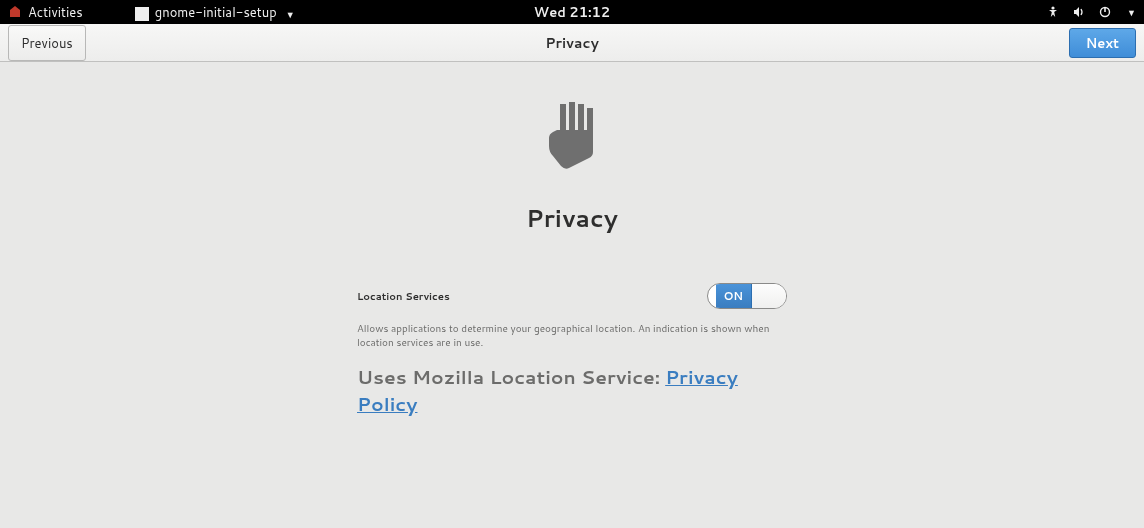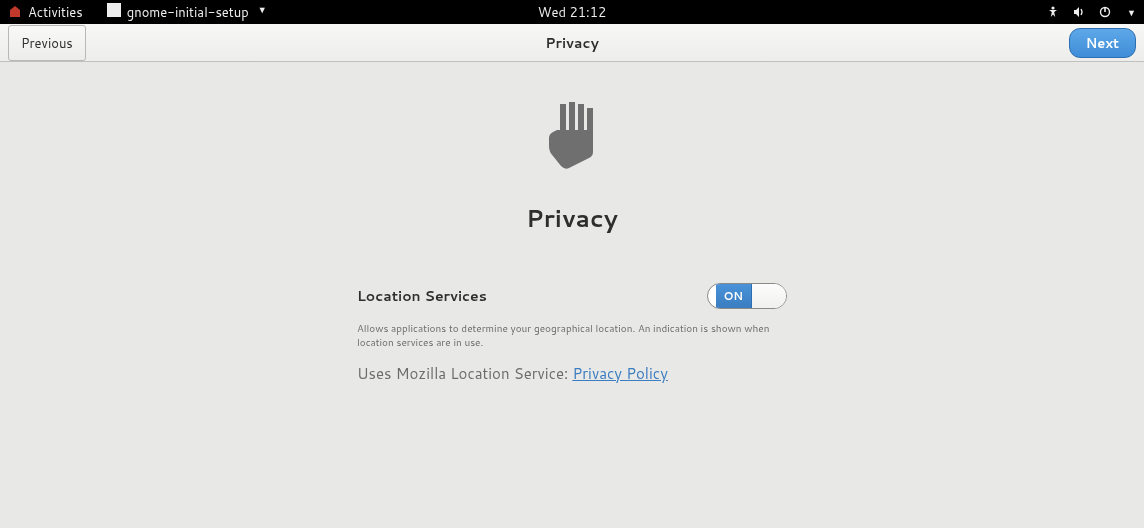--- a/index.html
+++ b/index.html
@@ -33,33 +33,35 @@
     .activities {
       display: flex;
       align-items: center;
       gap: 6px;
     }
     .activities svg {
       display: block;
     }
     .app-menu {
       display: flex;
-      align-items: flex-start;
+      align-items: flex-end;
       gap: 6px;
+      margin-left: 28px;
     }
     .app-icon {
       width: 14px;
       height: 14px;
       background: #eee;
       display: inline-block;
     }
     .top-bar-center {
       position: absolute;
       left: 50%;
       transform: translateX(-50%);
+      font-weight: bold;
     }
     .top-bar-right {
       margin-left: auto;
       display: flex;
       align-items: center;
       gap: 12px;
     }
     .top-bar-right svg {
       display: block;
     }
@@ -91,21 +93,21 @@
       border-radius: 3px;
       color: #2e2e2e;
       font-size: 13px;
       padding: 8px 12px;
       cursor: pointer;
       font-family: inherit;
     }
     .btn-next {
       background: linear-gradient(#5ea8e8, #3f8dd8);
       border: 1px solid #2c6eb0;
-      border-radius: 11px;
+      border-radius: 3px;
       color: #fff;
       font-size: 13px;
       font-weight: 600;
       padding: 5px 16px;
       margin-left: auto;
       cursor: pointer;
       font-family: inherit;
     }
     
     .content {
@@ -126,21 +128,21 @@
     .settings-group {
       width: 430px;
     }
     .row {
       display: flex;
       align-items: center;
       justify-content: space-between;
       margin-bottom: 12px;
     }
     .row-label {
-      font-size: 14px;
+      font-size: 10px;
       font-weight: 600;
       color: #2e2e2e;
     }
     .switch {
       width: 80px;
       height: 26px;
       border: 1px solid #8a8a89;
       border-radius: 13px;
       display: flex;
       overflow: hidden;
@@ -163,22 +165,23 @@
       flex: 1;
       background: linear-gradient(#fdfdfd, #f0f0ef);
     }
     .description {
       font-size: 10px;
       color: #6c6c6b;
       line-height: 1.4;
       margin-bottom: 14px;
     }
     .provider-line {
-      font-size: 15px;
+      font-size: 19px;
       color: #6c6c6b;
+      font-weight: bold;
     }
     .provider-line a {
       color: #3a7dc0;
       text-decoration: underline;
       cursor: pointer;
     }
   </style>
 </head>
 <body>
 

